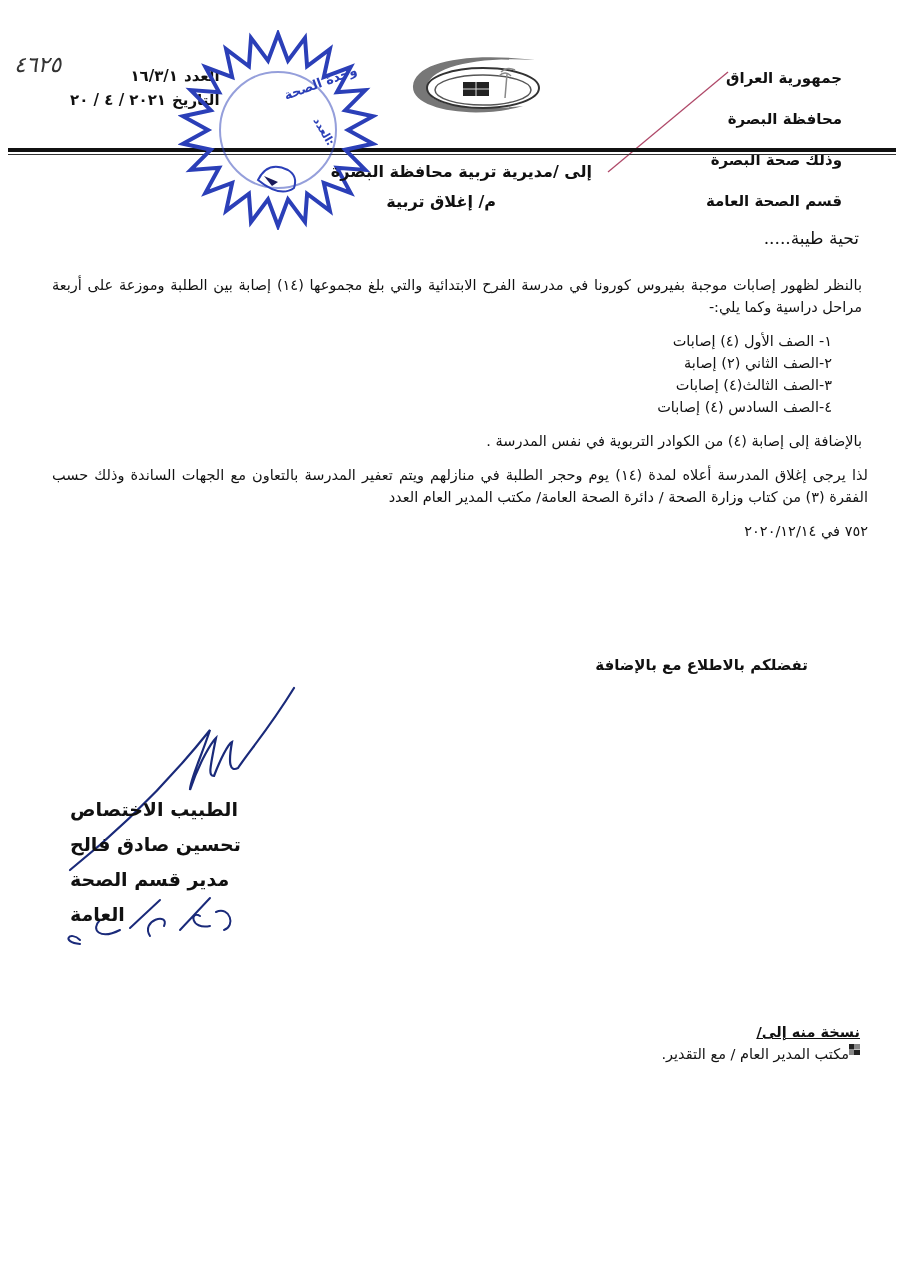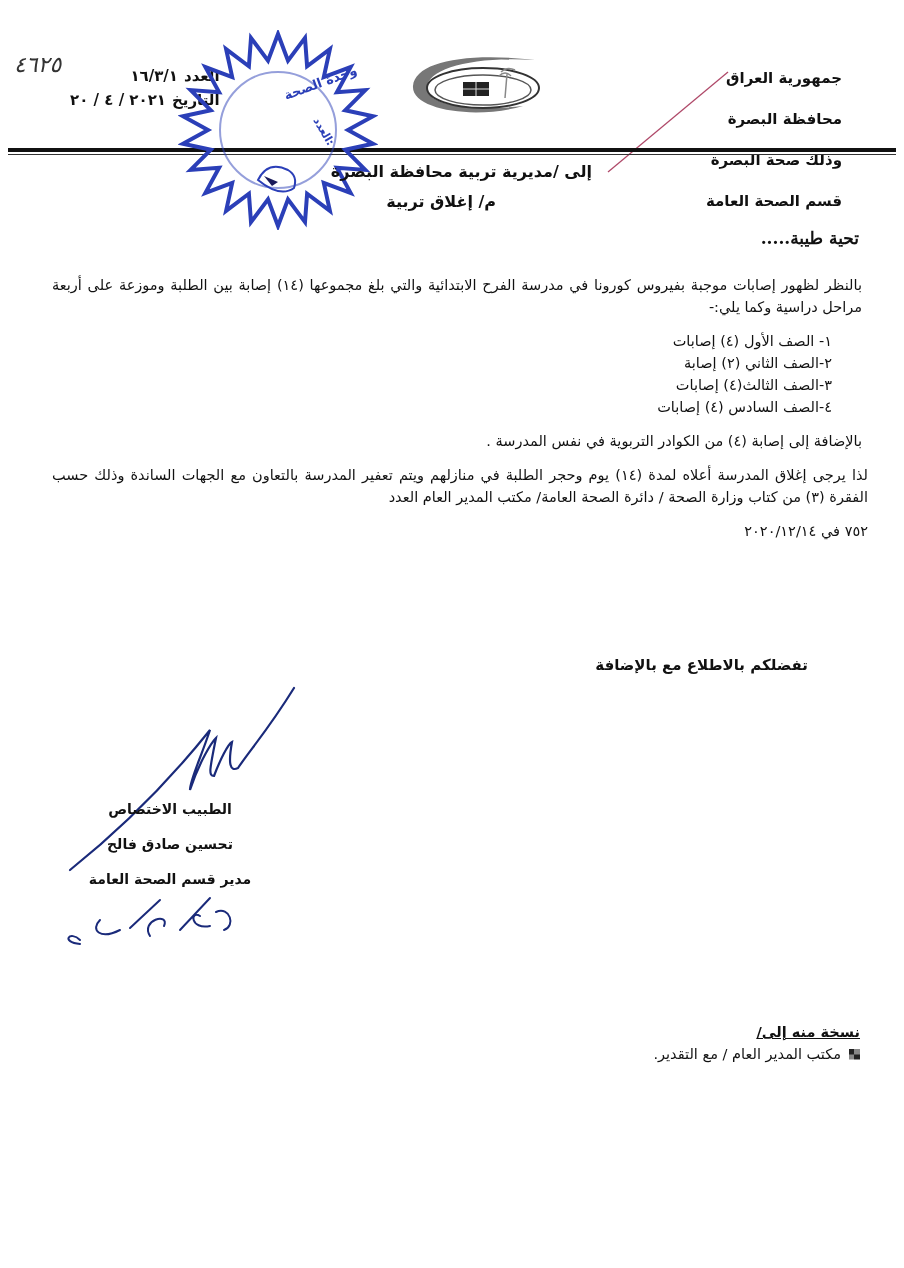--- a/index.html
+++ b/index.html
@@ -25,40 +25,40 @@
   
   .stamp { left: 178px; top: 30px; width: 200px; height: 200px; }
 
   
   .sep1 { left: 8px; right: 8px; top: 148px; height: 4px; background: #111; }
   .sep2 { left: 8px; right: 8px; top: 154px; height: 1px; background: #333; }
 
   
   .to { right: 312px; top: 162px; font-weight: bold; font-size: 16px; white-space: nowrap; }
   .subj { right: 408px; top: 192px; font-weight: bold; font-size: 16px; white-space: nowrap; }
-  .greet { right: 45px; top: 228px; font-weight: bold; font-size: 17px; font-family: "DejaVu Serif", serif; white-space: nowrap; }
+  .greet { right: 45px; top: 228px; font-weight: normal; font-size: 17px; font-family: "DejaVu Serif", serif; white-space: nowrap; }
 
   
   .body-text { right: 30px; left: 40px; top: 262px; font-size: 14.5px; line-height: 22px; }
   .body-text p { margin: 12px; }
   .list { margin: 0; padding: 0; list-style: none; }
   .list li { margin-right: 42px; white-space: nowrap; }
   .indent { margin-right: 86px; }
   .j { text-align: justify; text-align-last: right; }
 
   .thanks { right: 96px; top: 656px; font-weight: bold; font-size: 15px; white-space: nowrap; }
 
   
-  .sig-block { left: 70px; top: 792px; font-weight: bold; font-size: 14px; line-height: 35px; text-align: center; width: 200px; }
+  .sig-block { left: 70px; top: 792px; font-weight: bold; font-size: 19px; line-height: 35px; text-align: left; width: 200px; }
   .sig-svg { left: 40px; top: 680px; width: 280px; height: 280px; }
 
   
   .copies { right: 44px; top: 1022px; font-size: 14.5px; line-height: 20px; }
   .copies-title { font-weight: bold; text-decoration: underline; margin-bottom: 2px; }
-  .copy-item { display: flex; align-items: center; gap: 8px; white-space: nowrap; }
+  .copy-item { display: flex; white-space: nowrap; }
   .bullet { width: 11px; height: 11px; display: inline-block; background:
       linear-gradient(90deg, #222 50%, #888 50%) top/100% 50% no-repeat,
       linear-gradient(90deg, #888 50%, #222 50%) bottom/100% 50% no-repeat; }
 
   .red-line { left: 590px; top: 70px; width: 140px; height: 110px; }
 </style>
 </head>
 <body>
 
 <div class="abs rtl hdr-right">

